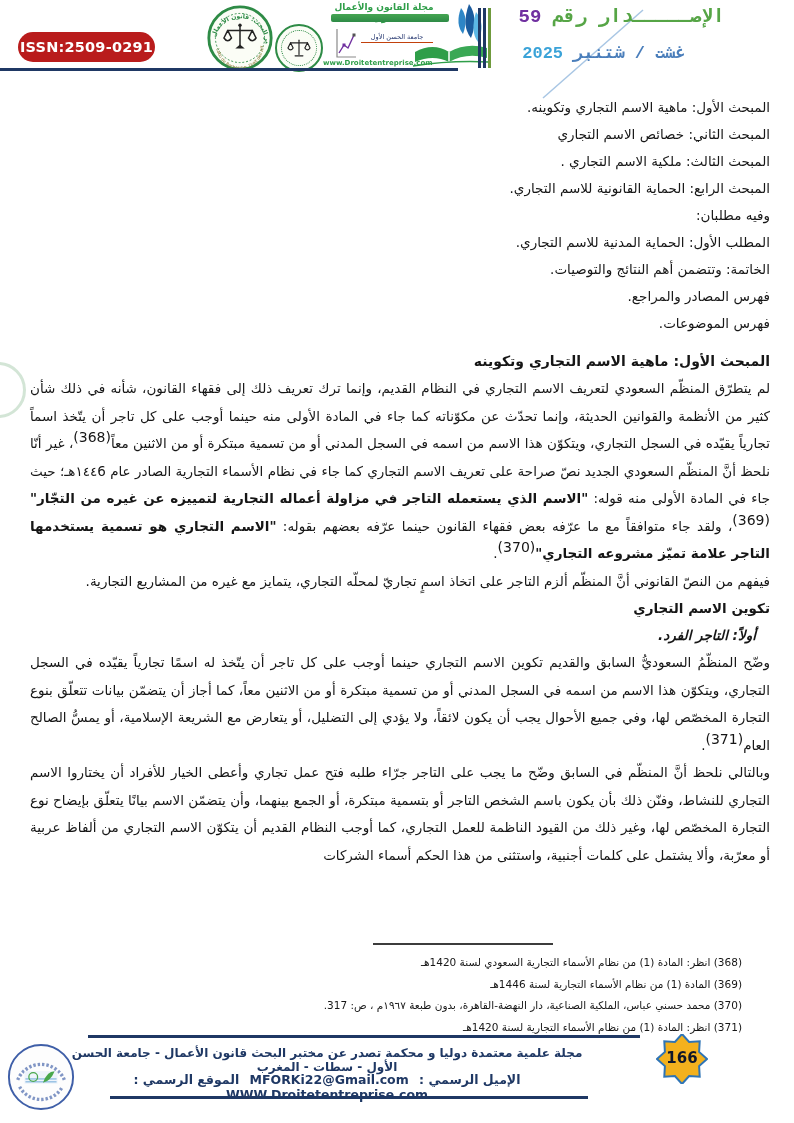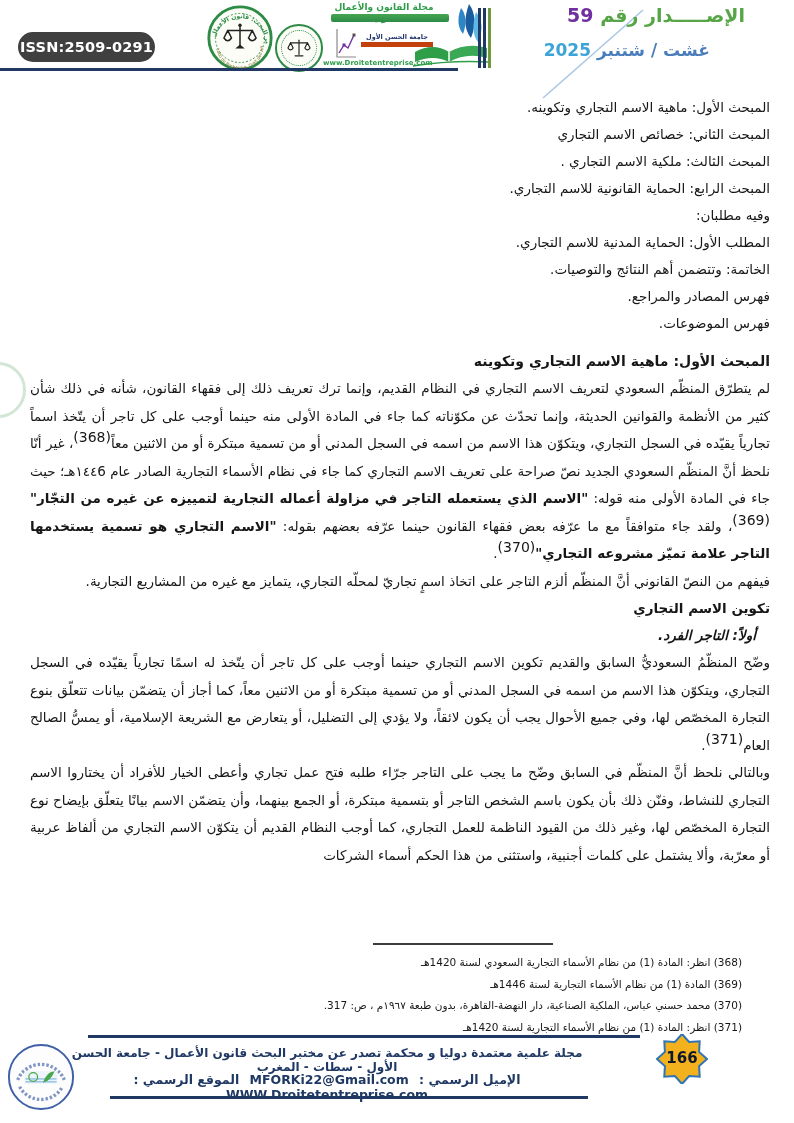--- a/index.html
+++ b/index.html
@@ -2,42 +2,42 @@
 <html lang="ar"><head>
 <meta charset="utf-8">
 <style>
   * { margin:0; padding:0; box-sizing:border-box; }
   html,body { background:#e8e8e8; }
   body { font-family:"DejaVu Sans", sans-serif; }
   .page { position:relative; width:794px; height:1123px; background:#ffffff; margin:0 auto; overflow:hidden; }
 
   
   .issn-pill { position:absolute; left:18px; top:32px; width:137px; height:30px;
-    background:#404040; border-radius:15px; color:#fff; font-weight:bold; font-size:14.5px;
+    background:#b91c1c; border-radius:15px; color:#fff; font-weight:bold; font-size:14.5px;
     display:flex; align-items:center; justify-content:center; letter-spacing:.2px; }
   .lab-stamp { position:absolute; left:205px; top:4px; width:70px; height:68px; }
   .center-logo { position:absolute; left:253px; top:2px; width:240px; height:72px; }
   .cl-title { position:absolute; left:72px; top:0; width:118px; text-align:center;
     color:#2f9e49; font-weight:bold; font-size:9px; line-height:11px; }
   .cl-strip { position:absolute; left:78px; top:12px; width:118px; height:8px;
     background:linear-gradient(#45a552,#2e8b46); border-radius:2px; }
   .cl-ministamp { position:absolute; left:22px; top:22px; width:48px; height:48px;
     border:2px solid #2e8b46; border-radius:50%; background:#fbfdf6; display:flex; align-items:center; justify-content:center; }
   .cl-ministamp .inner { width:36px; height:36px; border:1px dotted #2e8b46; border-radius:50%;
     display:flex; align-items:center; justify-content:center; }
   .cl-chart { position:absolute; left:80px; top:24px; }
   .cl-univ { position:absolute; left:108px; top:31px; width:72px; text-align:center;
-    color:#23356e; font-size:6.5px; font-weight:bold; border-bottom:5px solid #c2410c; padding-bottom:1px; }
+    color:#23356e; font-size:6.5px; font-weight:normal; border-bottom:1px solid #c2410c; padding-bottom:1px; }
   .cl-birdbook { position:absolute; left:158px; top:0; }
   .cl-url { position:absolute; left:70px; top:57px; width:126px; color:#2f9e49;
     font-weight:bold; font-size:7px; }
   .header-divider { position:absolute; left:478px; top:8px; height:60px; display:flex; gap:2px; }
   .header-divider .bar-navy { width:3px; height:100%; background:#1f3864; }
   .header-divider .bar-olive { width:3px; height:100%; background:#6f9a3c; }
-  .issue-block { position:absolute; left:498px; top:4px; width:296px; direction:rtl; text-align:right; }
+  .issue-block { position:absolute; left:498px; top:4px; width:296px; direction:rtl; text-align:center;font-family:Liberation Mono, monospace; }
   .issue-line1 { padding-left:0; padding-right:49px; font-size:19px; font-weight:bold; color:#56a546; white-space:nowrap; }
   .issue-num { color:#7030a0; }
   .issue-line2 { margin-top:14px; padding-right:84px; font-size:17px; font-weight:bold; color:#4a7ebb; white-space:nowrap; }
   .issue-year { color:#3ba3d8; }
   .header-slash { position:absolute; left:498px; top:0; pointer-events:none; }
   .header-rule { position:absolute; left:0; top:68px; width:458px; height:3px; background:#1f3864; }
 
   .watermark { position:absolute; left:-30px; top:362px; width:56px; height:56px; border:3px solid rgba(110,170,120,.3);
     border-radius:50%; }
 

